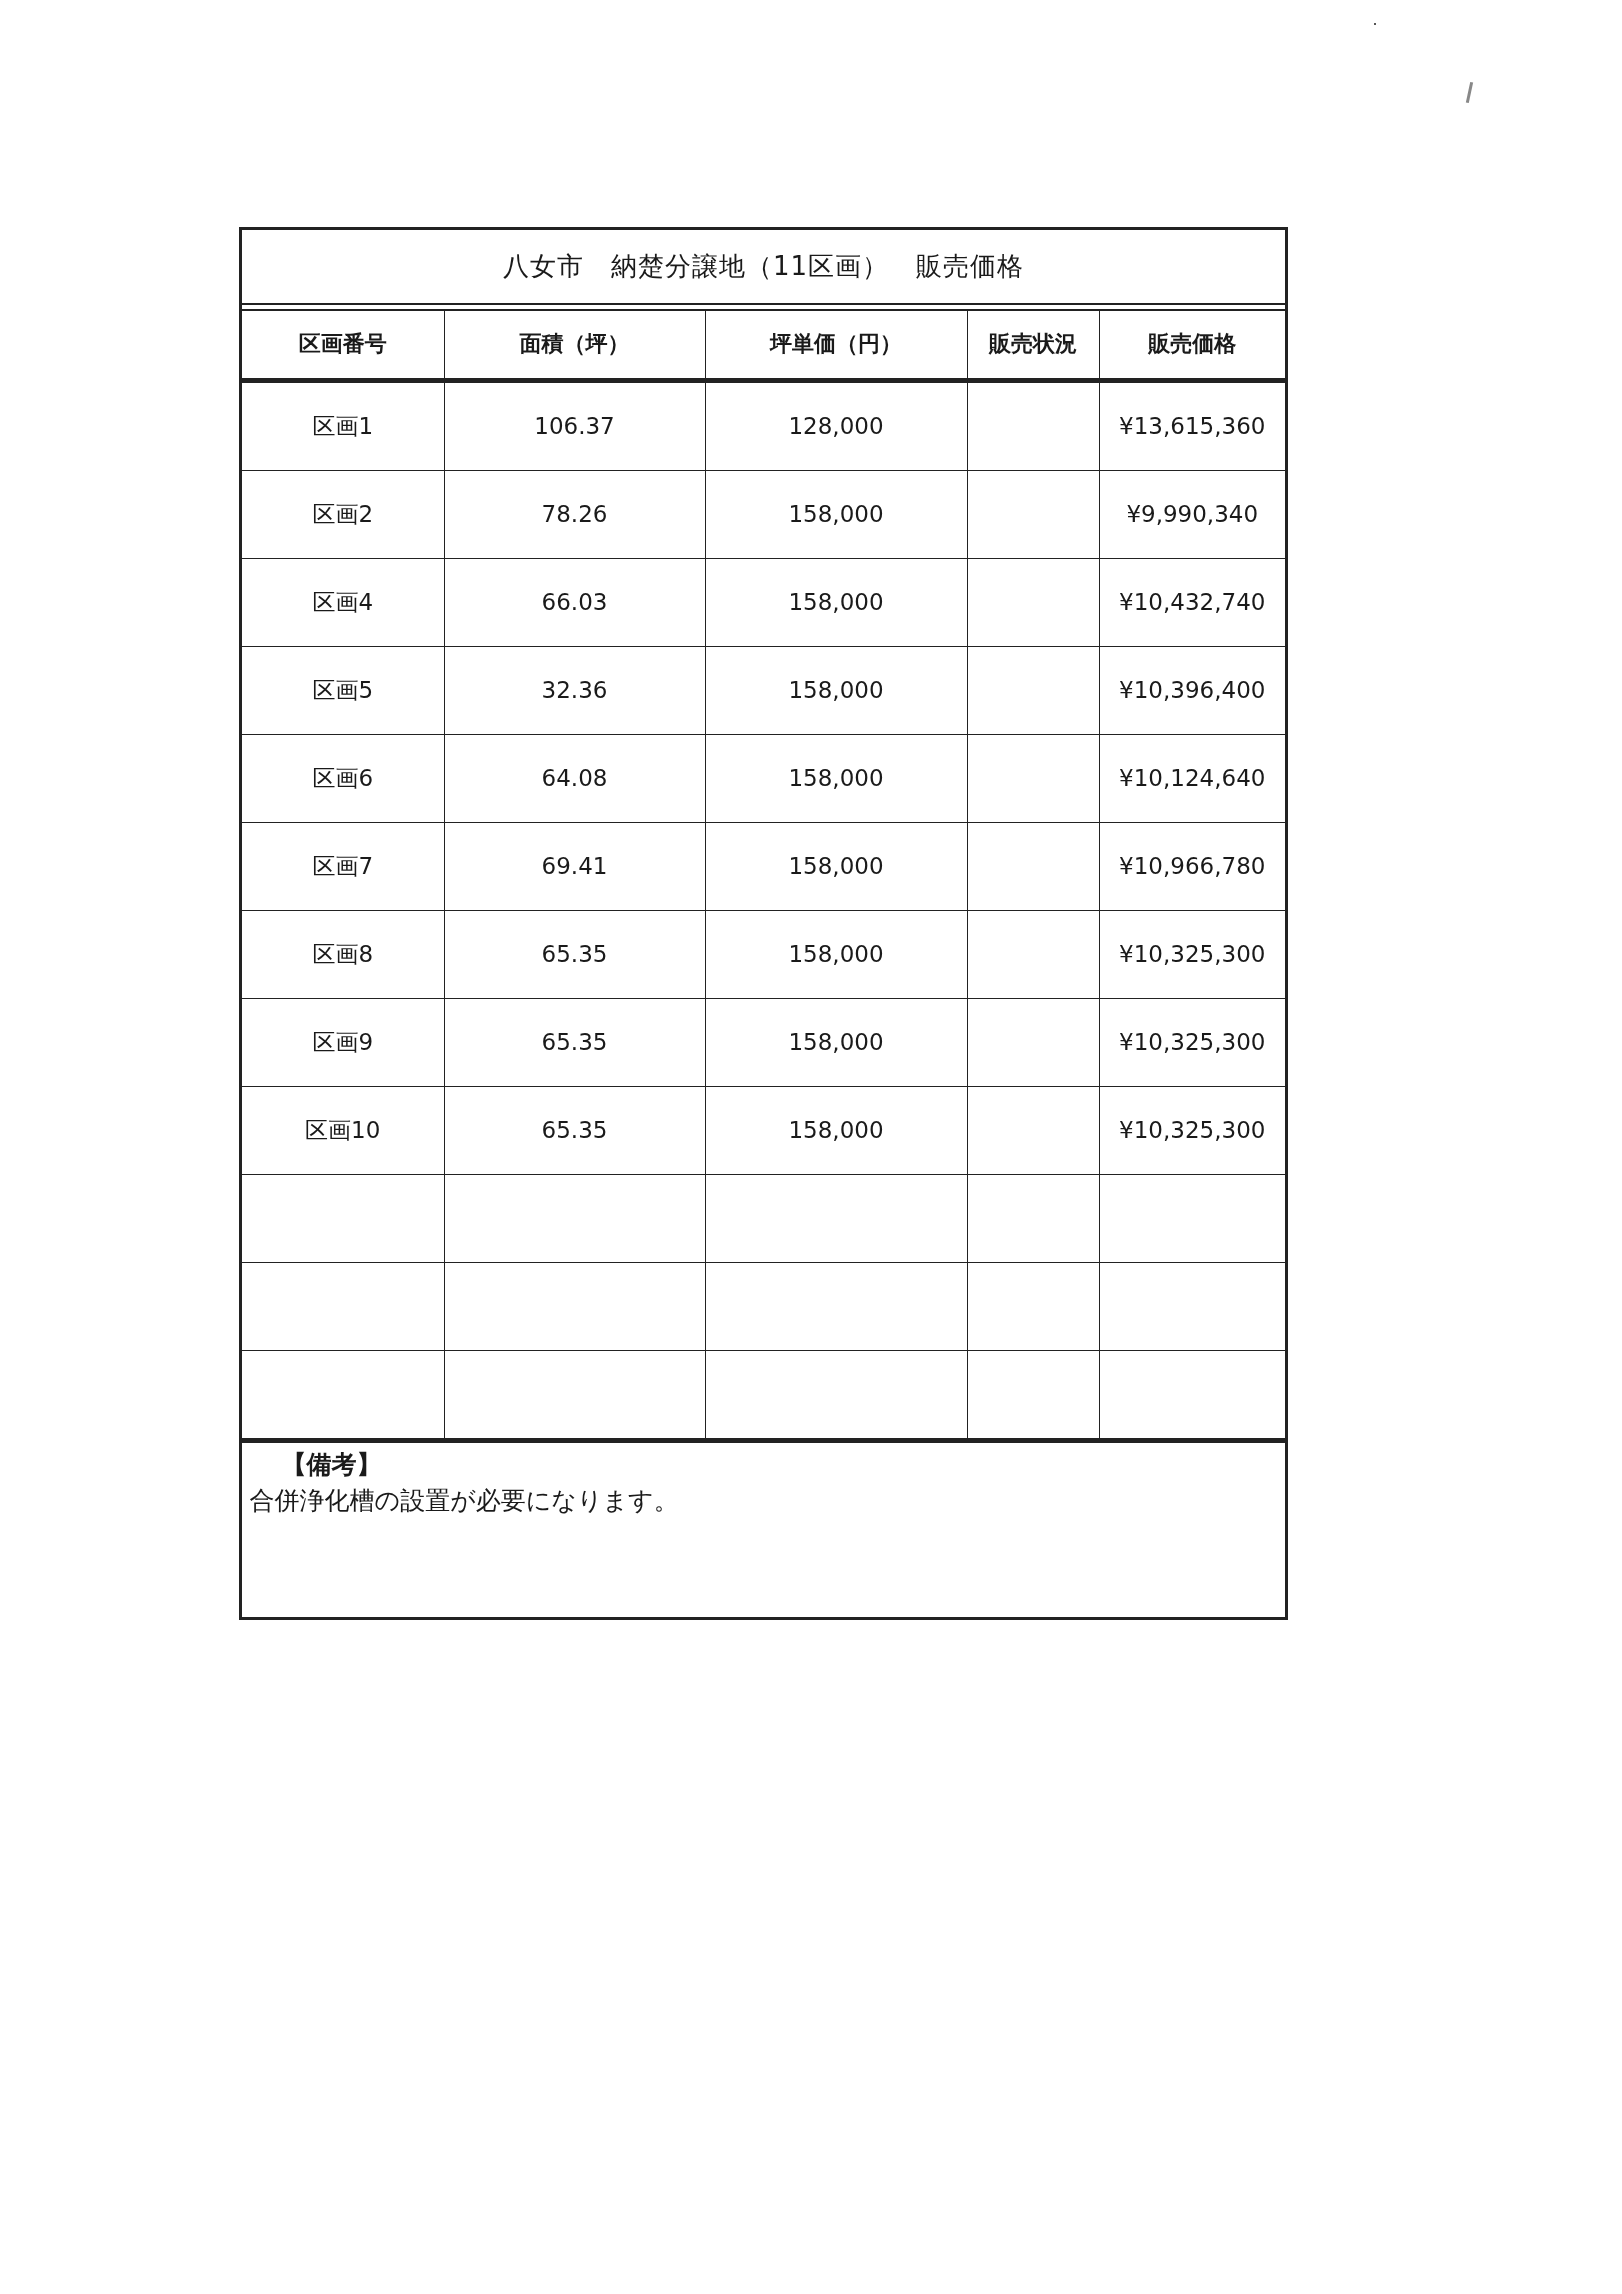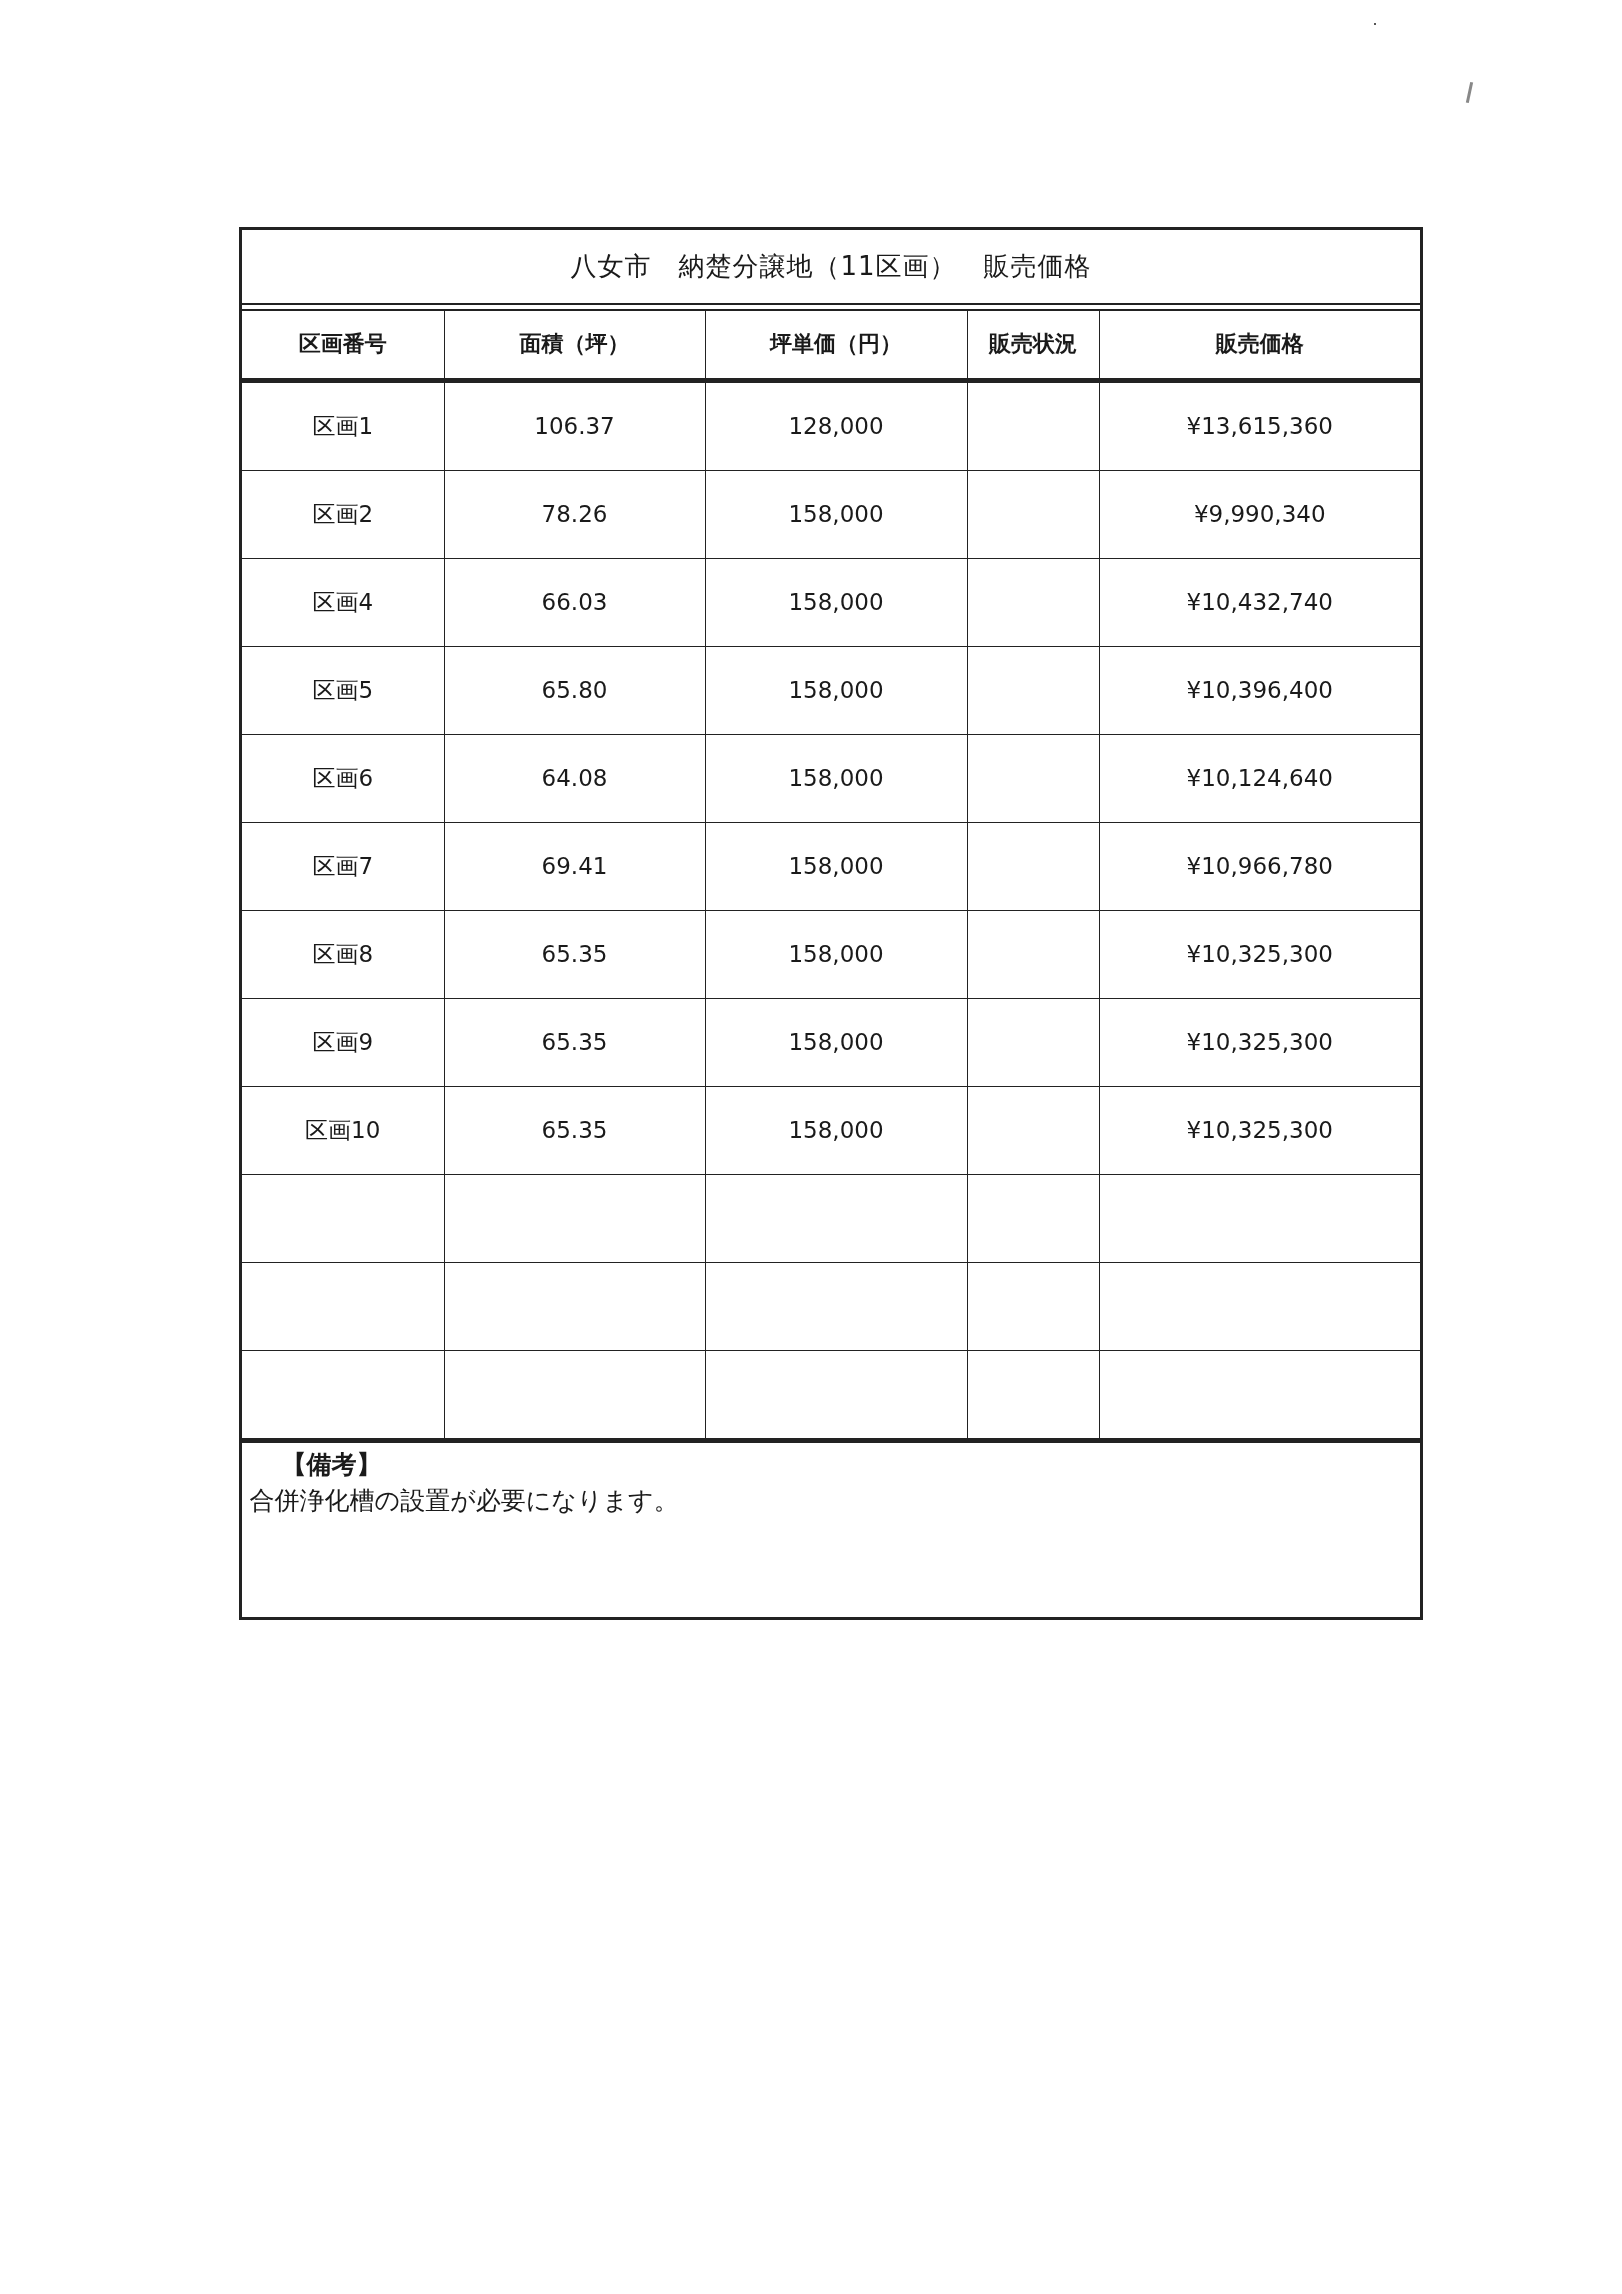--- a/index.html
+++ b/index.html
@@ -1,18 +1,18 @@
 <!DOCTYPE html>
 <html><head>
 <meta charset="utf-8">
 <style>
   html, body { margin:0; padding:0; background:#fff; }
   body { width:1622px; height:2294px; position:relative; overflow:hidden;
          font-family:"DejaVu Sans","Liberation Sans",sans-serif; color:#1a1a1a; }
-  .sheet { position:absolute; left:239px; top:227px; width:1184px; border:3.8px solid #222; box-sizing:border-box; }
+  .sheet { position:absolute; left:239px; top:227px; width:1049px; border:3.8px solid #222; box-sizing:border-box; }
   .title-row { height:73px; display:flex; align-items:center; justify-content:center;
                font-size:26px; border-bottom:2.9px solid #222; letter-spacing:1px; }
   .gap { height:3.8px; border-bottom:2.9px solid #222; }
   table { border-collapse:collapse; width:100%; table-layout:fixed; }
   th, td { border:1.9px solid #222; text-align:center; vertical-align:middle; font-weight:normal; }
   th { height:65px; font-size:22px; font-weight:bold; }
   thead tr { border-bottom:5.7px solid #222; }
   td { height:85px; font-size:23px; }
   tr > *:first-child { border-left:none; }
   tr > *:last-child { border-right:none; }
@@ -68,21 +68,21 @@
         </tr>
         <tr>
           <td class="label">区画4</td>
           <td>66.03</td>
           <td>158,000</td>
           <td></td>
           <td>¥10,432,740</td>
         </tr>
         <tr>
           <td class="label">区画5</td>
-          <td>65.80</td>
+          <td>32.36</td>
           <td>158,000</td>
           <td></td>
           <td>¥10,396,400</td>
         </tr>
         <tr>
           <td class="label">区画6</td>
           <td>64.08</td>
           <td>158,000</td>
           <td></td>
           <td>¥10,124,640</td>

